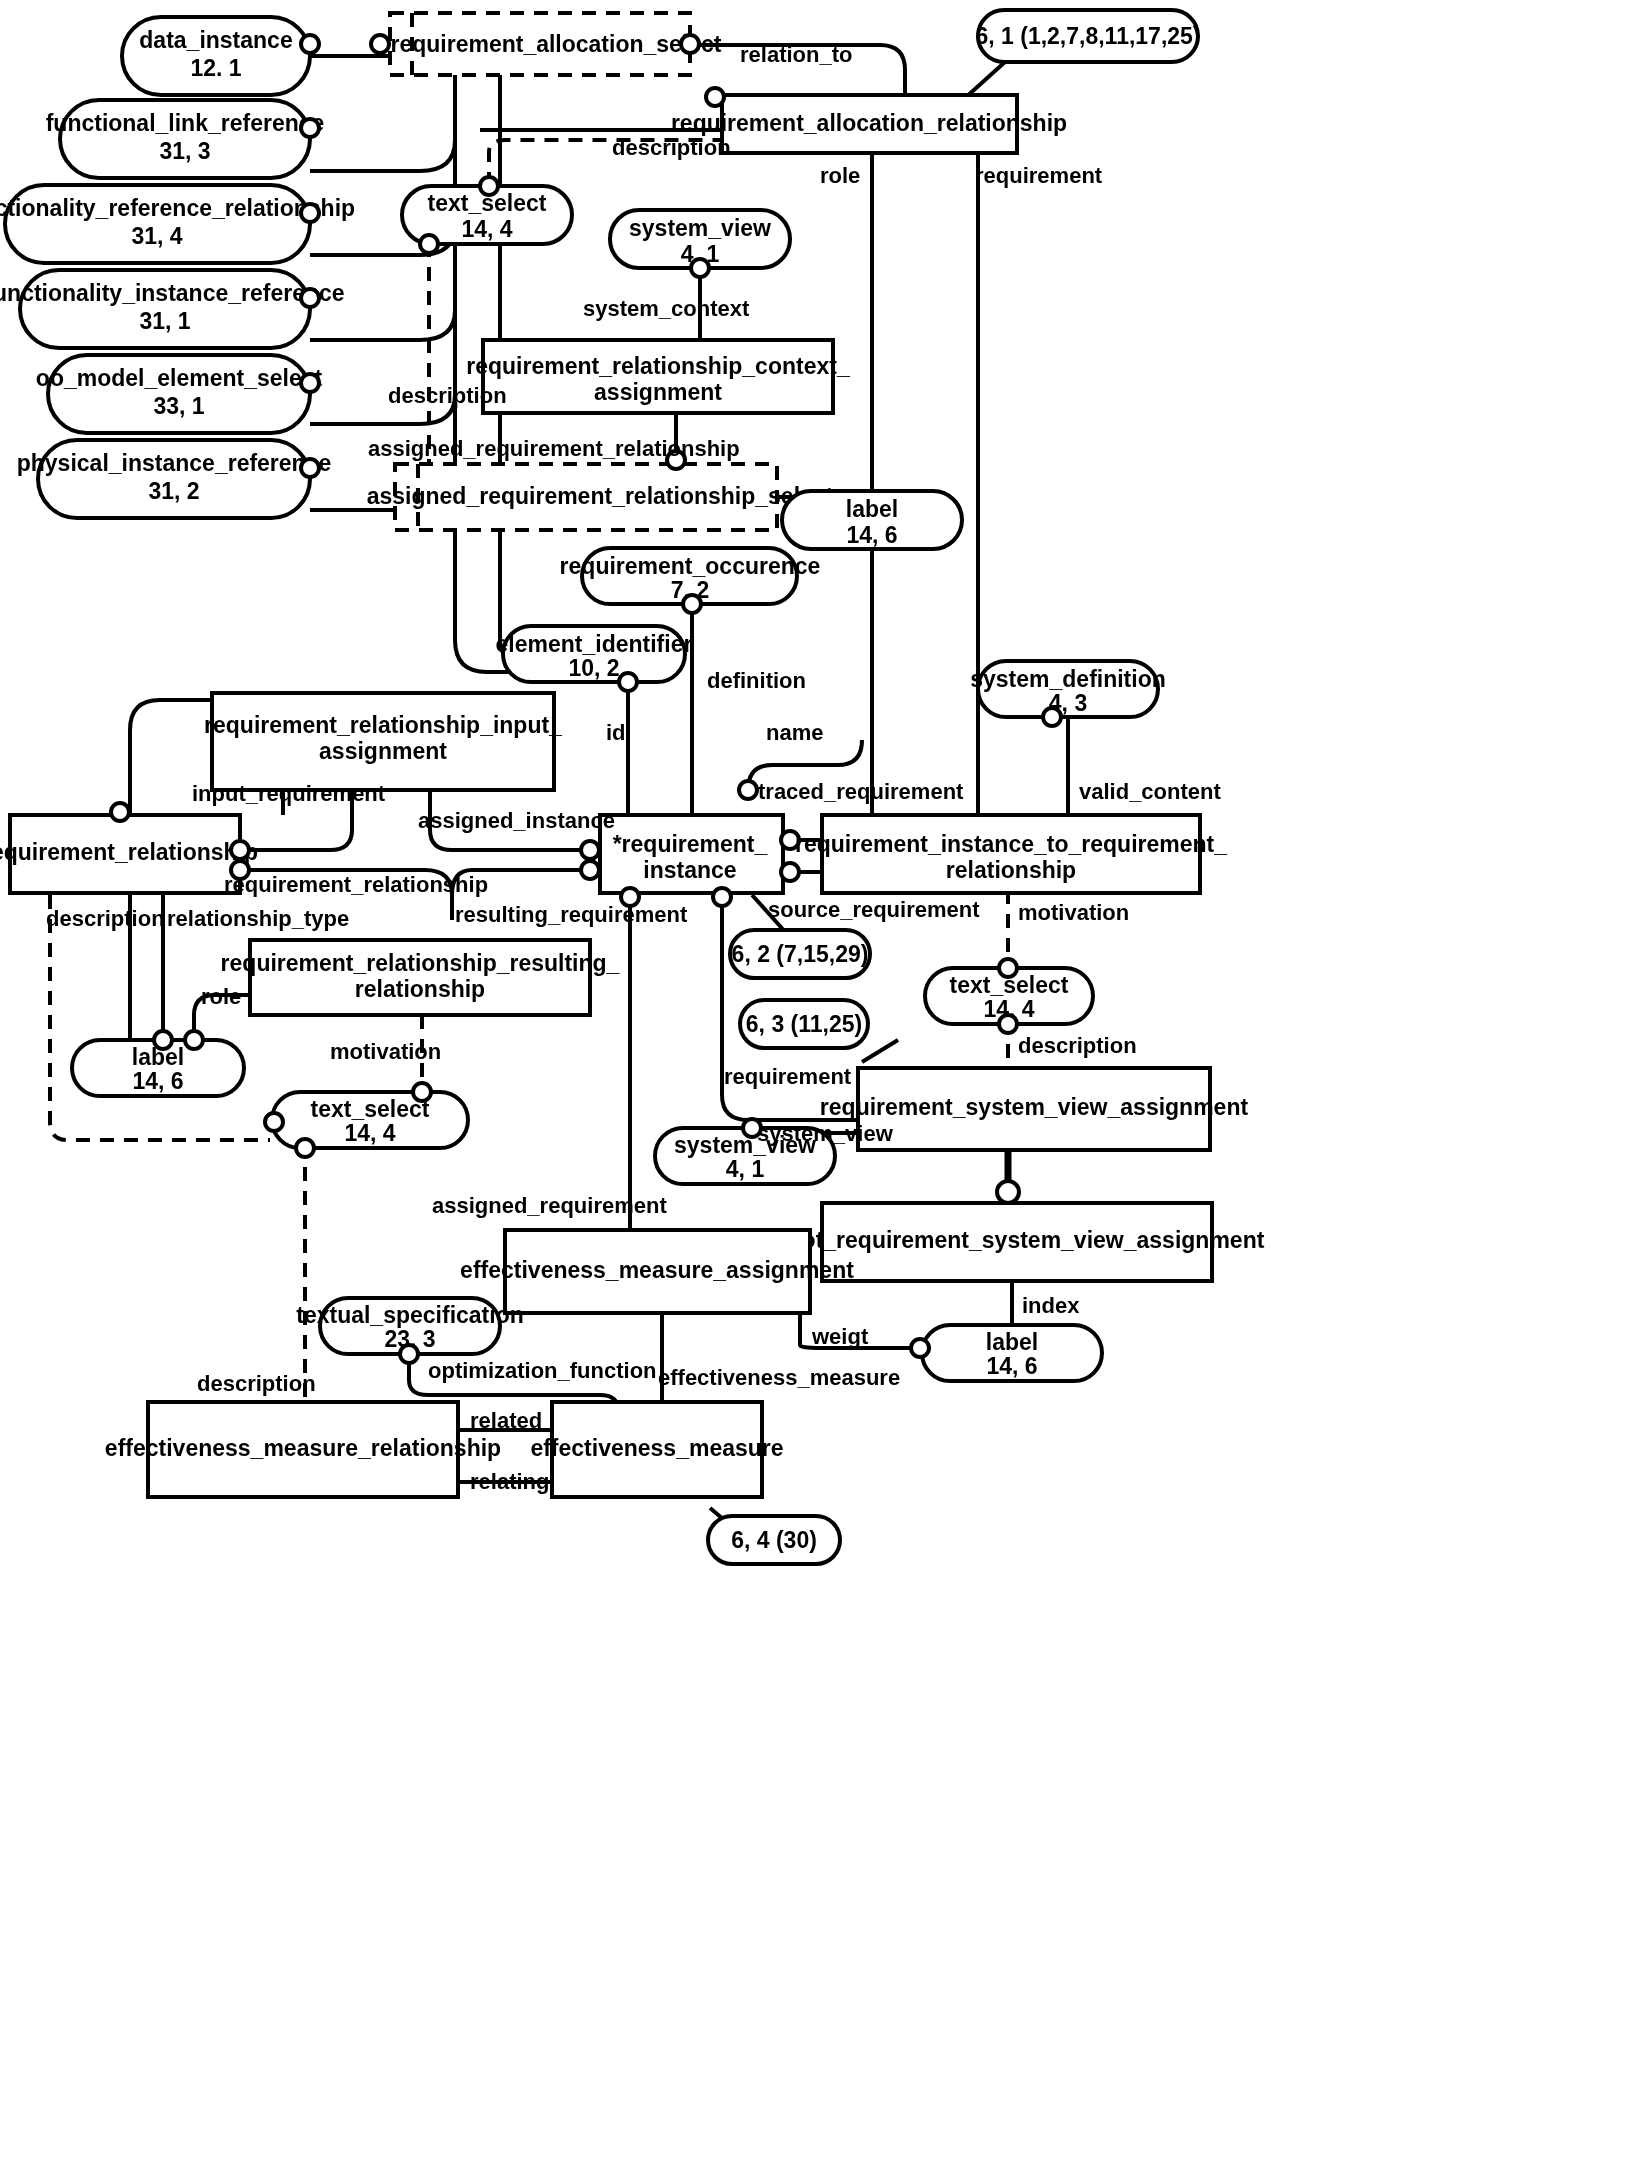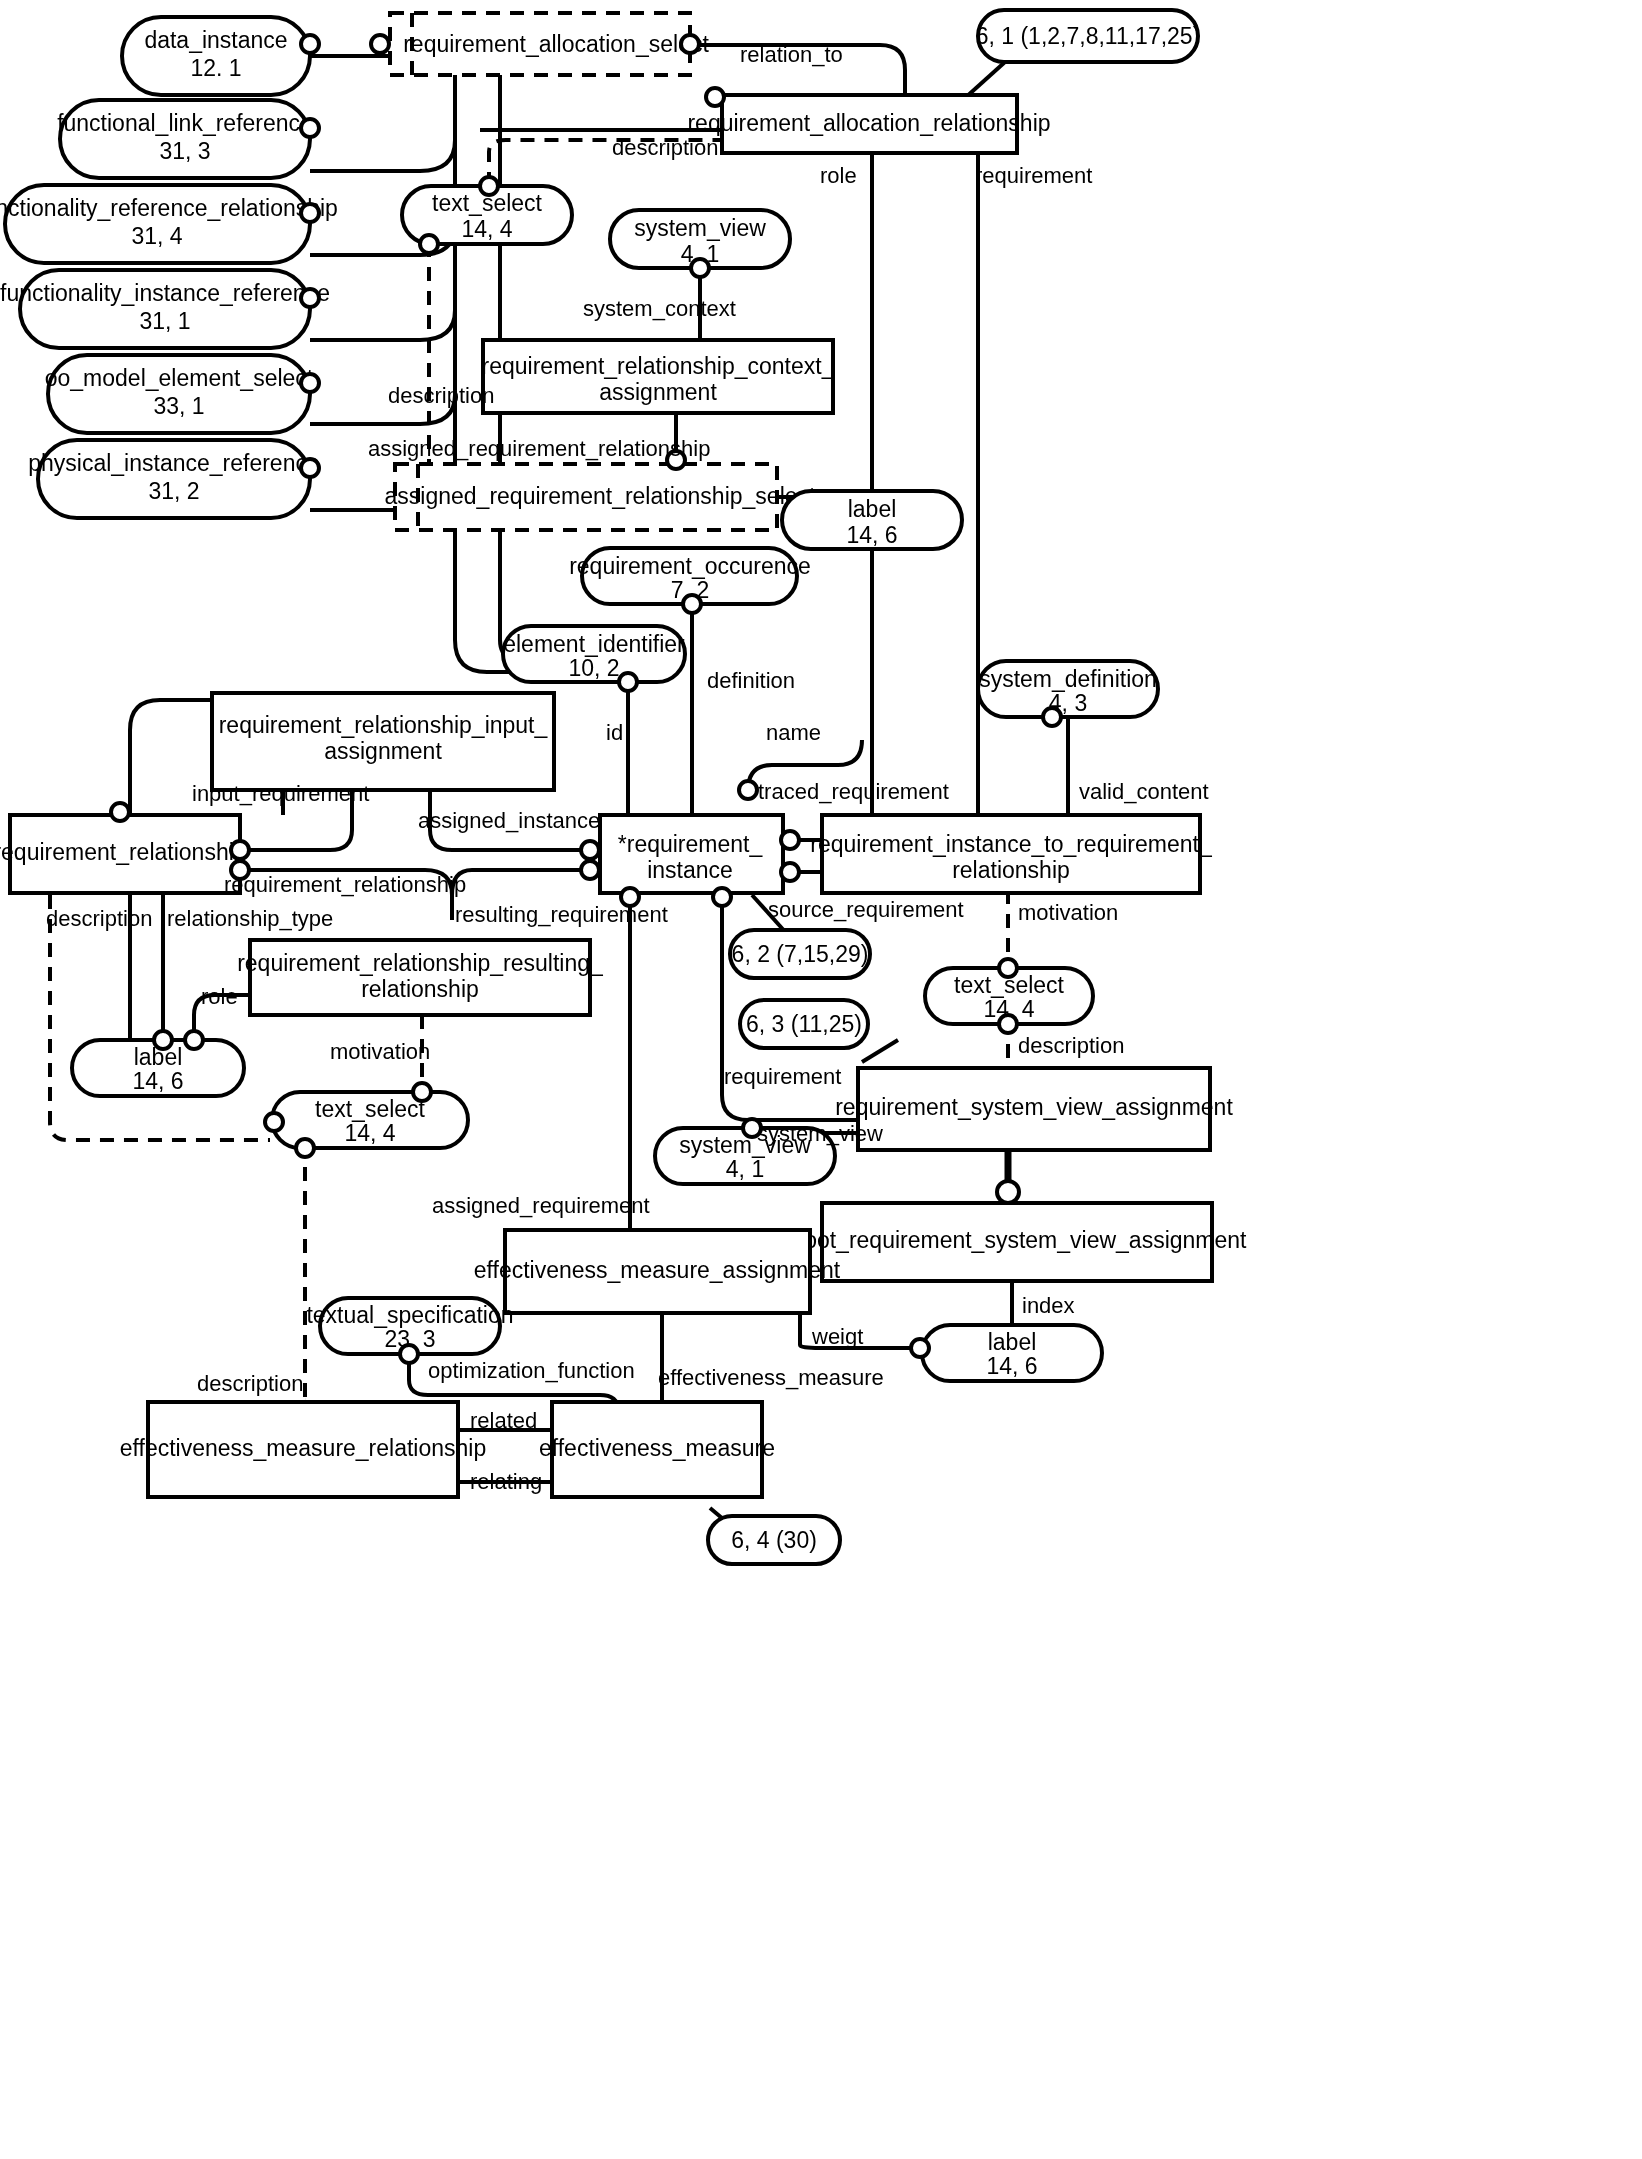--- a/index.html
+++ b/index.html
@@ -1,17 +1,17 @@
 <!DOCTYPE html>
 <html><head>
 <meta charset="utf-8">
 <style>
   html,body{margin:0;padding:0;background:#ffffff;}
   #canvas{position:relative;width:1556px;height:2159px;background:#fff;
-          font-family:"Liberation Sans", sans-serif;}
+          font-family:"Liberation Sans", sans-serif;font-weight:bold;}
   svg{position:absolute;left:0;top:0;width:1642px;height:2159px;}
   .ln{stroke:#000;fill:none;stroke-width:4;}
   .ln-thick{stroke:#000;fill:none;stroke-width:7;}
   .dash{stroke:#000;fill:none;stroke-width:4;stroke-dasharray:14 10;}
   .box{fill:#fff;stroke:#000;stroke-width:4;}
   .boxdash{fill:#fff;stroke:#000;stroke-width:4;stroke-dasharray:14 10;}
   .circ{fill:#fff;stroke:#000;stroke-width:4;}
   text{font-family:"Liberation Sans", sans-serif;fill:#000;}
   .t-node{font-size:23px;text-anchor:middle;}
   .t-attr{font-size:22px;text-anchor:start;}

